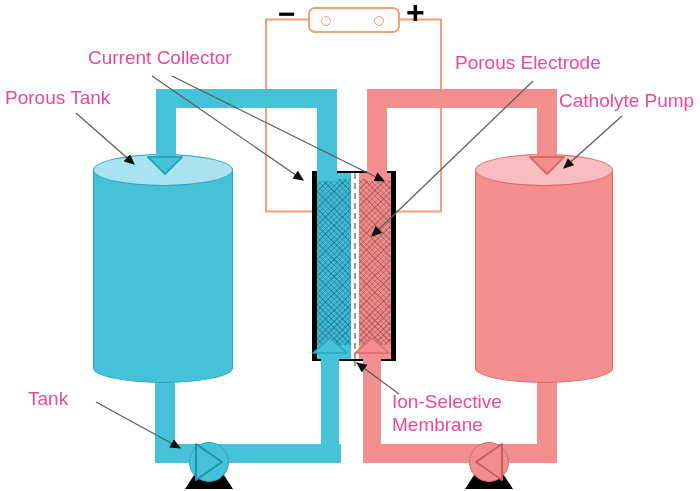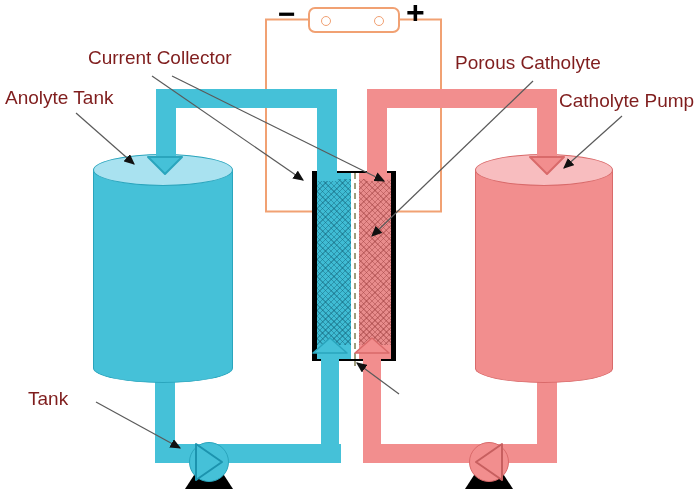--- a/index.html
+++ b/index.html
@@ -52,21 +52,21 @@
   
   .battery-box { left:308px; top:7px; width:92px; height:26px; background:#fff;
                  border:2px solid #F1A173; border-radius:7px; }
   .battery-port { position:absolute; top:7px; width:10px; height:10px; background:#fff;
                   border:1.5px solid #F1A173; border-radius:50%; }
   .terminal { position:absolute; color:#000; font-weight:bold; line-height:1; }
   .terminal-minus { left:-32px; top:-10px; font-size:30px; }
   .terminal-plus  { left:96px;  top:-13px; font-size:32px; }
 
   
-  .lbl { position:absolute; color:#7f1d1d; font-size:19px; line-height:23px; white-space:nowrap; }
+  .lbl { position:absolute; color:#ec4899; font-size:19px; line-height:23px; white-space:nowrap; }
 
   svg.overlay { position:absolute; left:0; top:0; pointer-events:none; }
 </style>
 </head>
 <body>
 
 <div class="stage">
 
   <svg class="overlay z1" width="700" height="491">
     <path d="M308,19.5 L266,19.5 L266,211.5 L313,211.5" fill="none" stroke="#F1A173" stroke-width="2"></path>
@@ -142,18 +142,22 @@
     <line x1="152" y1="76" x2="303" y2="180" stroke="#5a5a5a" stroke-width="1.2" marker-end="url(#ah)"></line>
     <line x1="172" y1="76" x2="384" y2="181" stroke="#5a5a5a" stroke-width="1.2" marker-end="url(#ah)"></line>
     <line x1="533" y1="81" x2="372" y2="236" stroke="#5a5a5a" stroke-width="1.2" marker-end="url(#ah)"></line>
     <line x1="76" y1="113" x2="134" y2="164" stroke="#5a5a5a" stroke-width="1.2" marker-end="url(#ah)"></line>
     <line x1="622" y1="116" x2="564" y2="168" stroke="#5a5a5a" stroke-width="1.2" marker-end="url(#ah)"></line>
     <line x1="96" y1="402" x2="180" y2="448" stroke="#5a5a5a" stroke-width="1.2" marker-end="url(#ah)"></line>
     <line x1="399" y1="394" x2="357" y2="363" stroke="#5a5a5a" stroke-width="1.2" marker-end="url(#ah)"></line>
   </svg>
 
   <div class="lbl z8" style="left:88px;top:46px">Current Collector</div>
-  <div class="lbl z8" style="left:455px;top:51px">Porous Catholyte</div>
-  <div class="lbl z8" style="left:5px;top:86px">Anolyte Tank</div>
+  <div class="lbl z8" style="left:455px;top:51px">Porous Electrode</div>
+  <div class="lbl z8" style="left:5px;top:86px">Porous Tank</div>
   <div class="lbl z8" style="left:559px;top:89px">Catholyte Pump</div>
   <div class="lbl z8" style="left:28px;top:387px">Tank</div>
+  <div class="lbl z8" style="left:392px;top:390px">
+    <span style="display:block">Ion-Selective</span>
+    <span style="display:block">Membrane</span>
+  </div>
 
 </div>
 
 </body></html>

